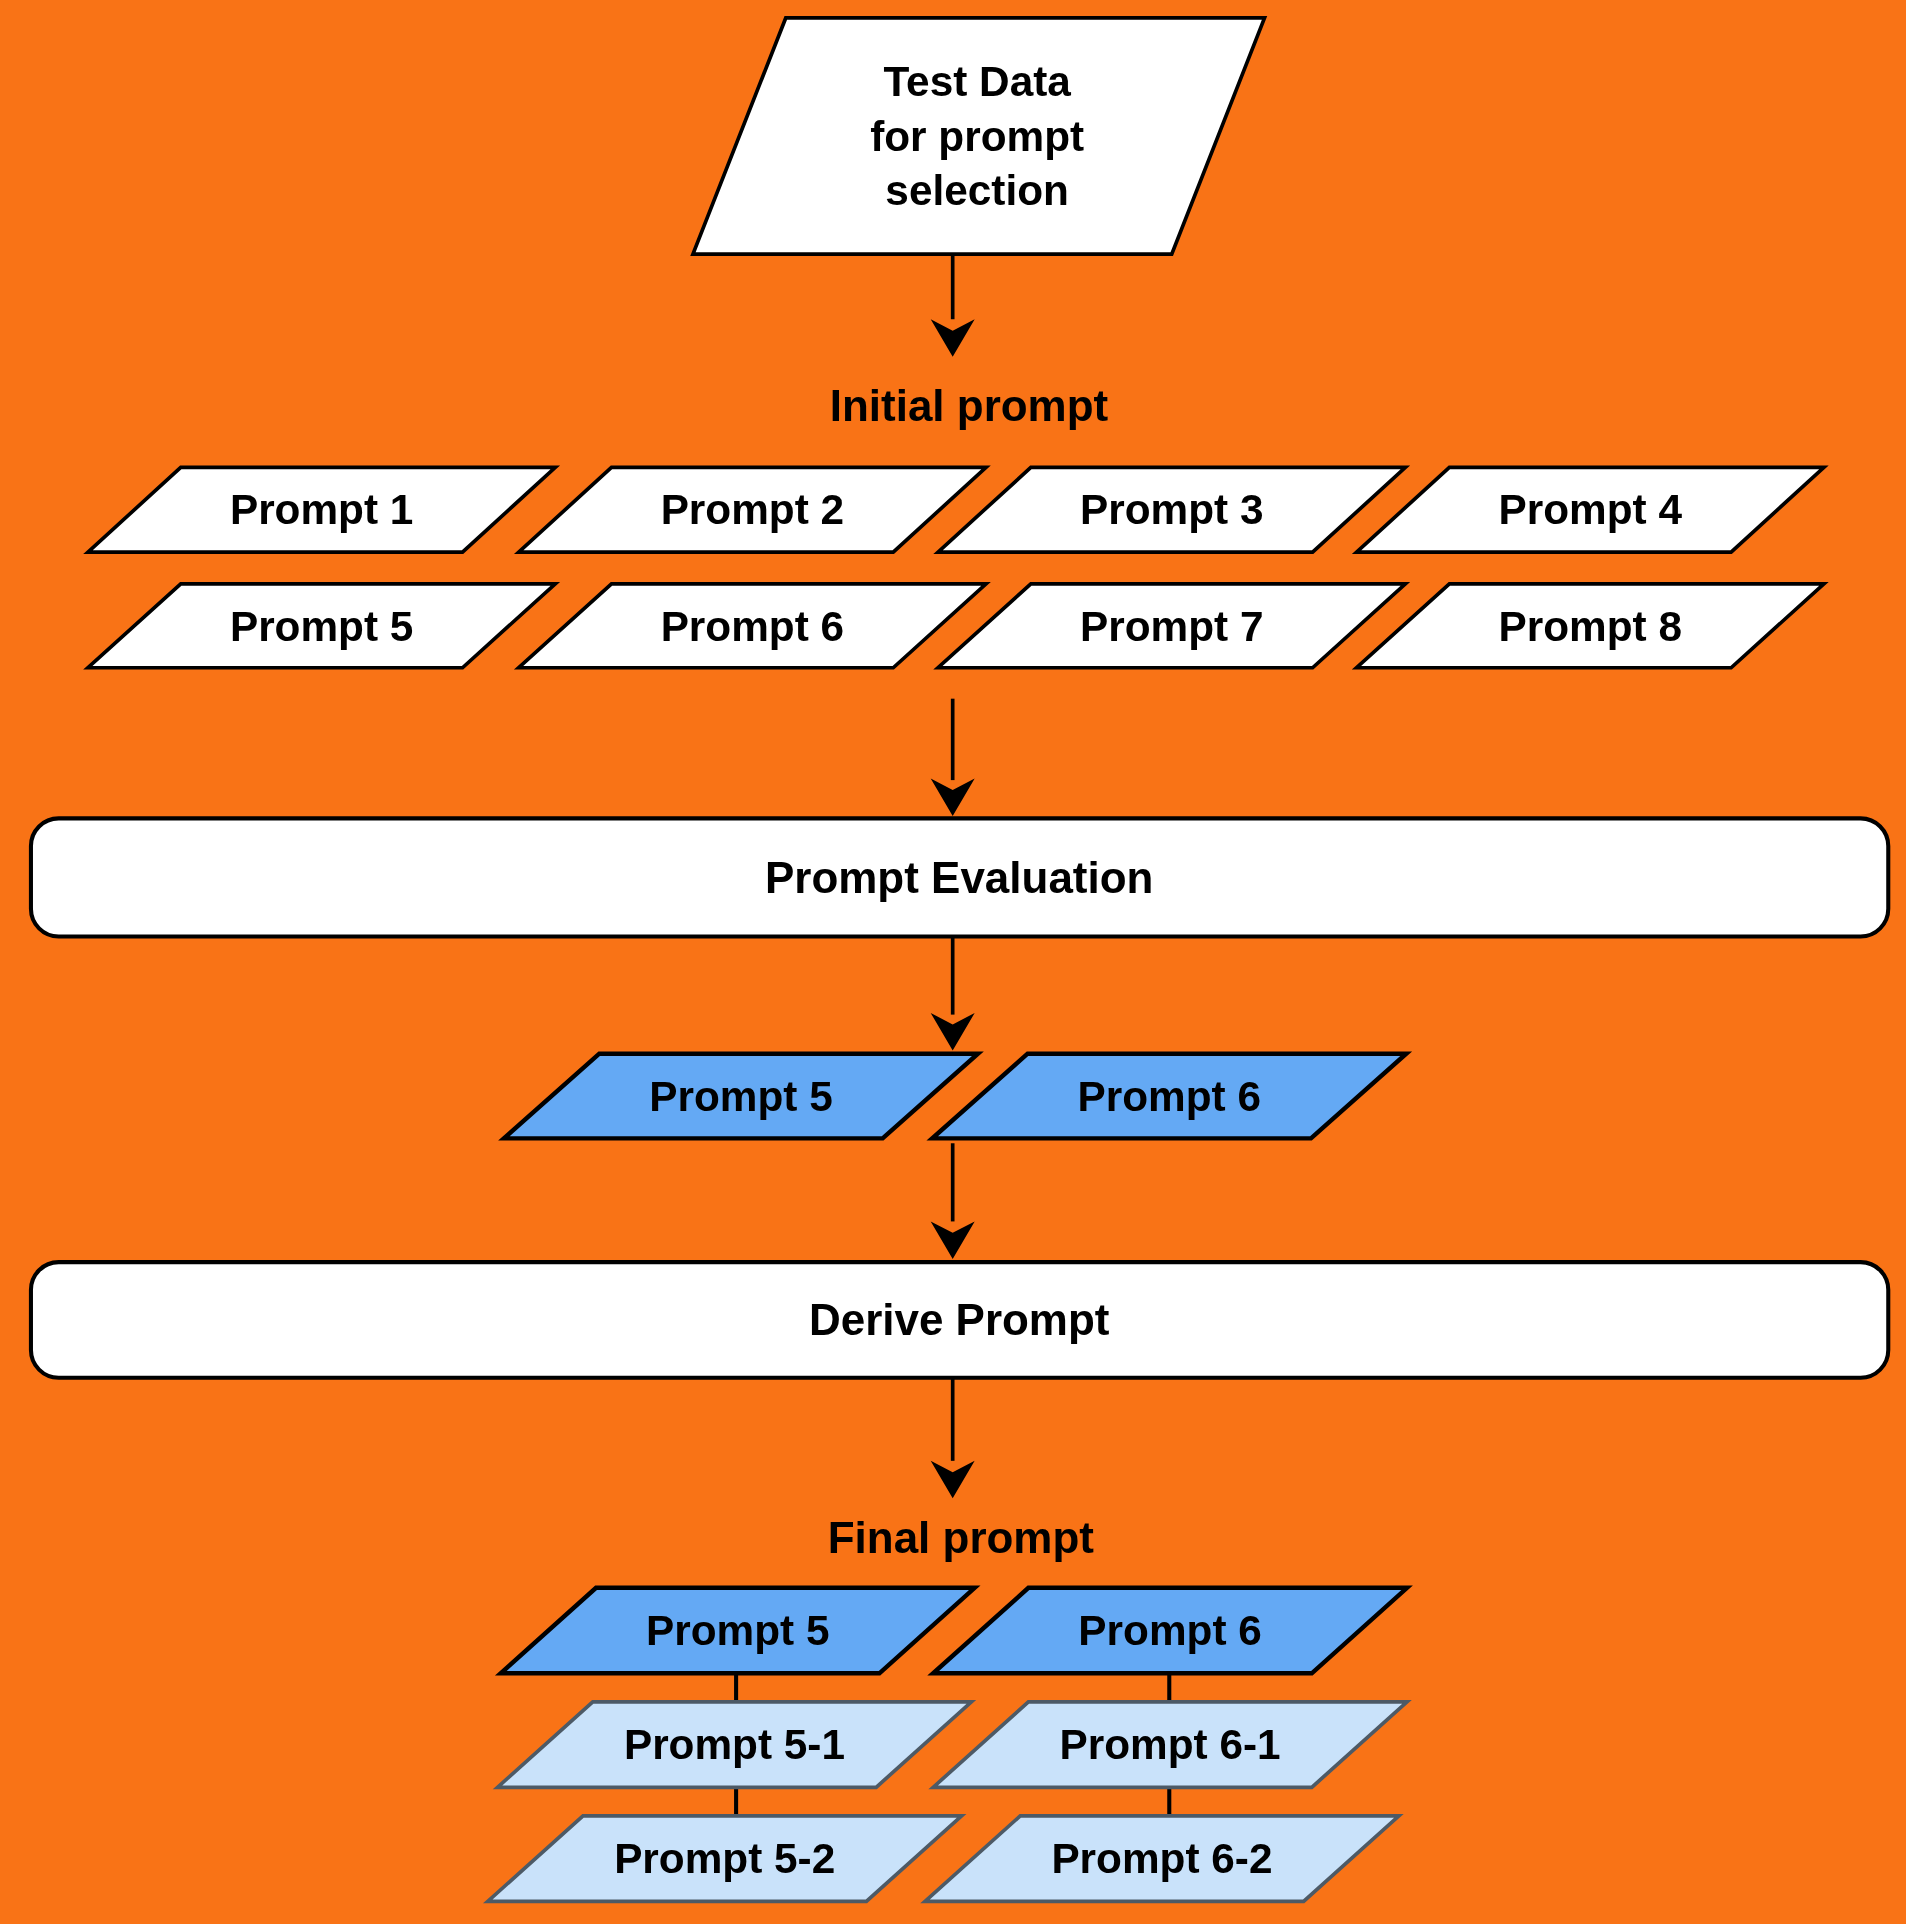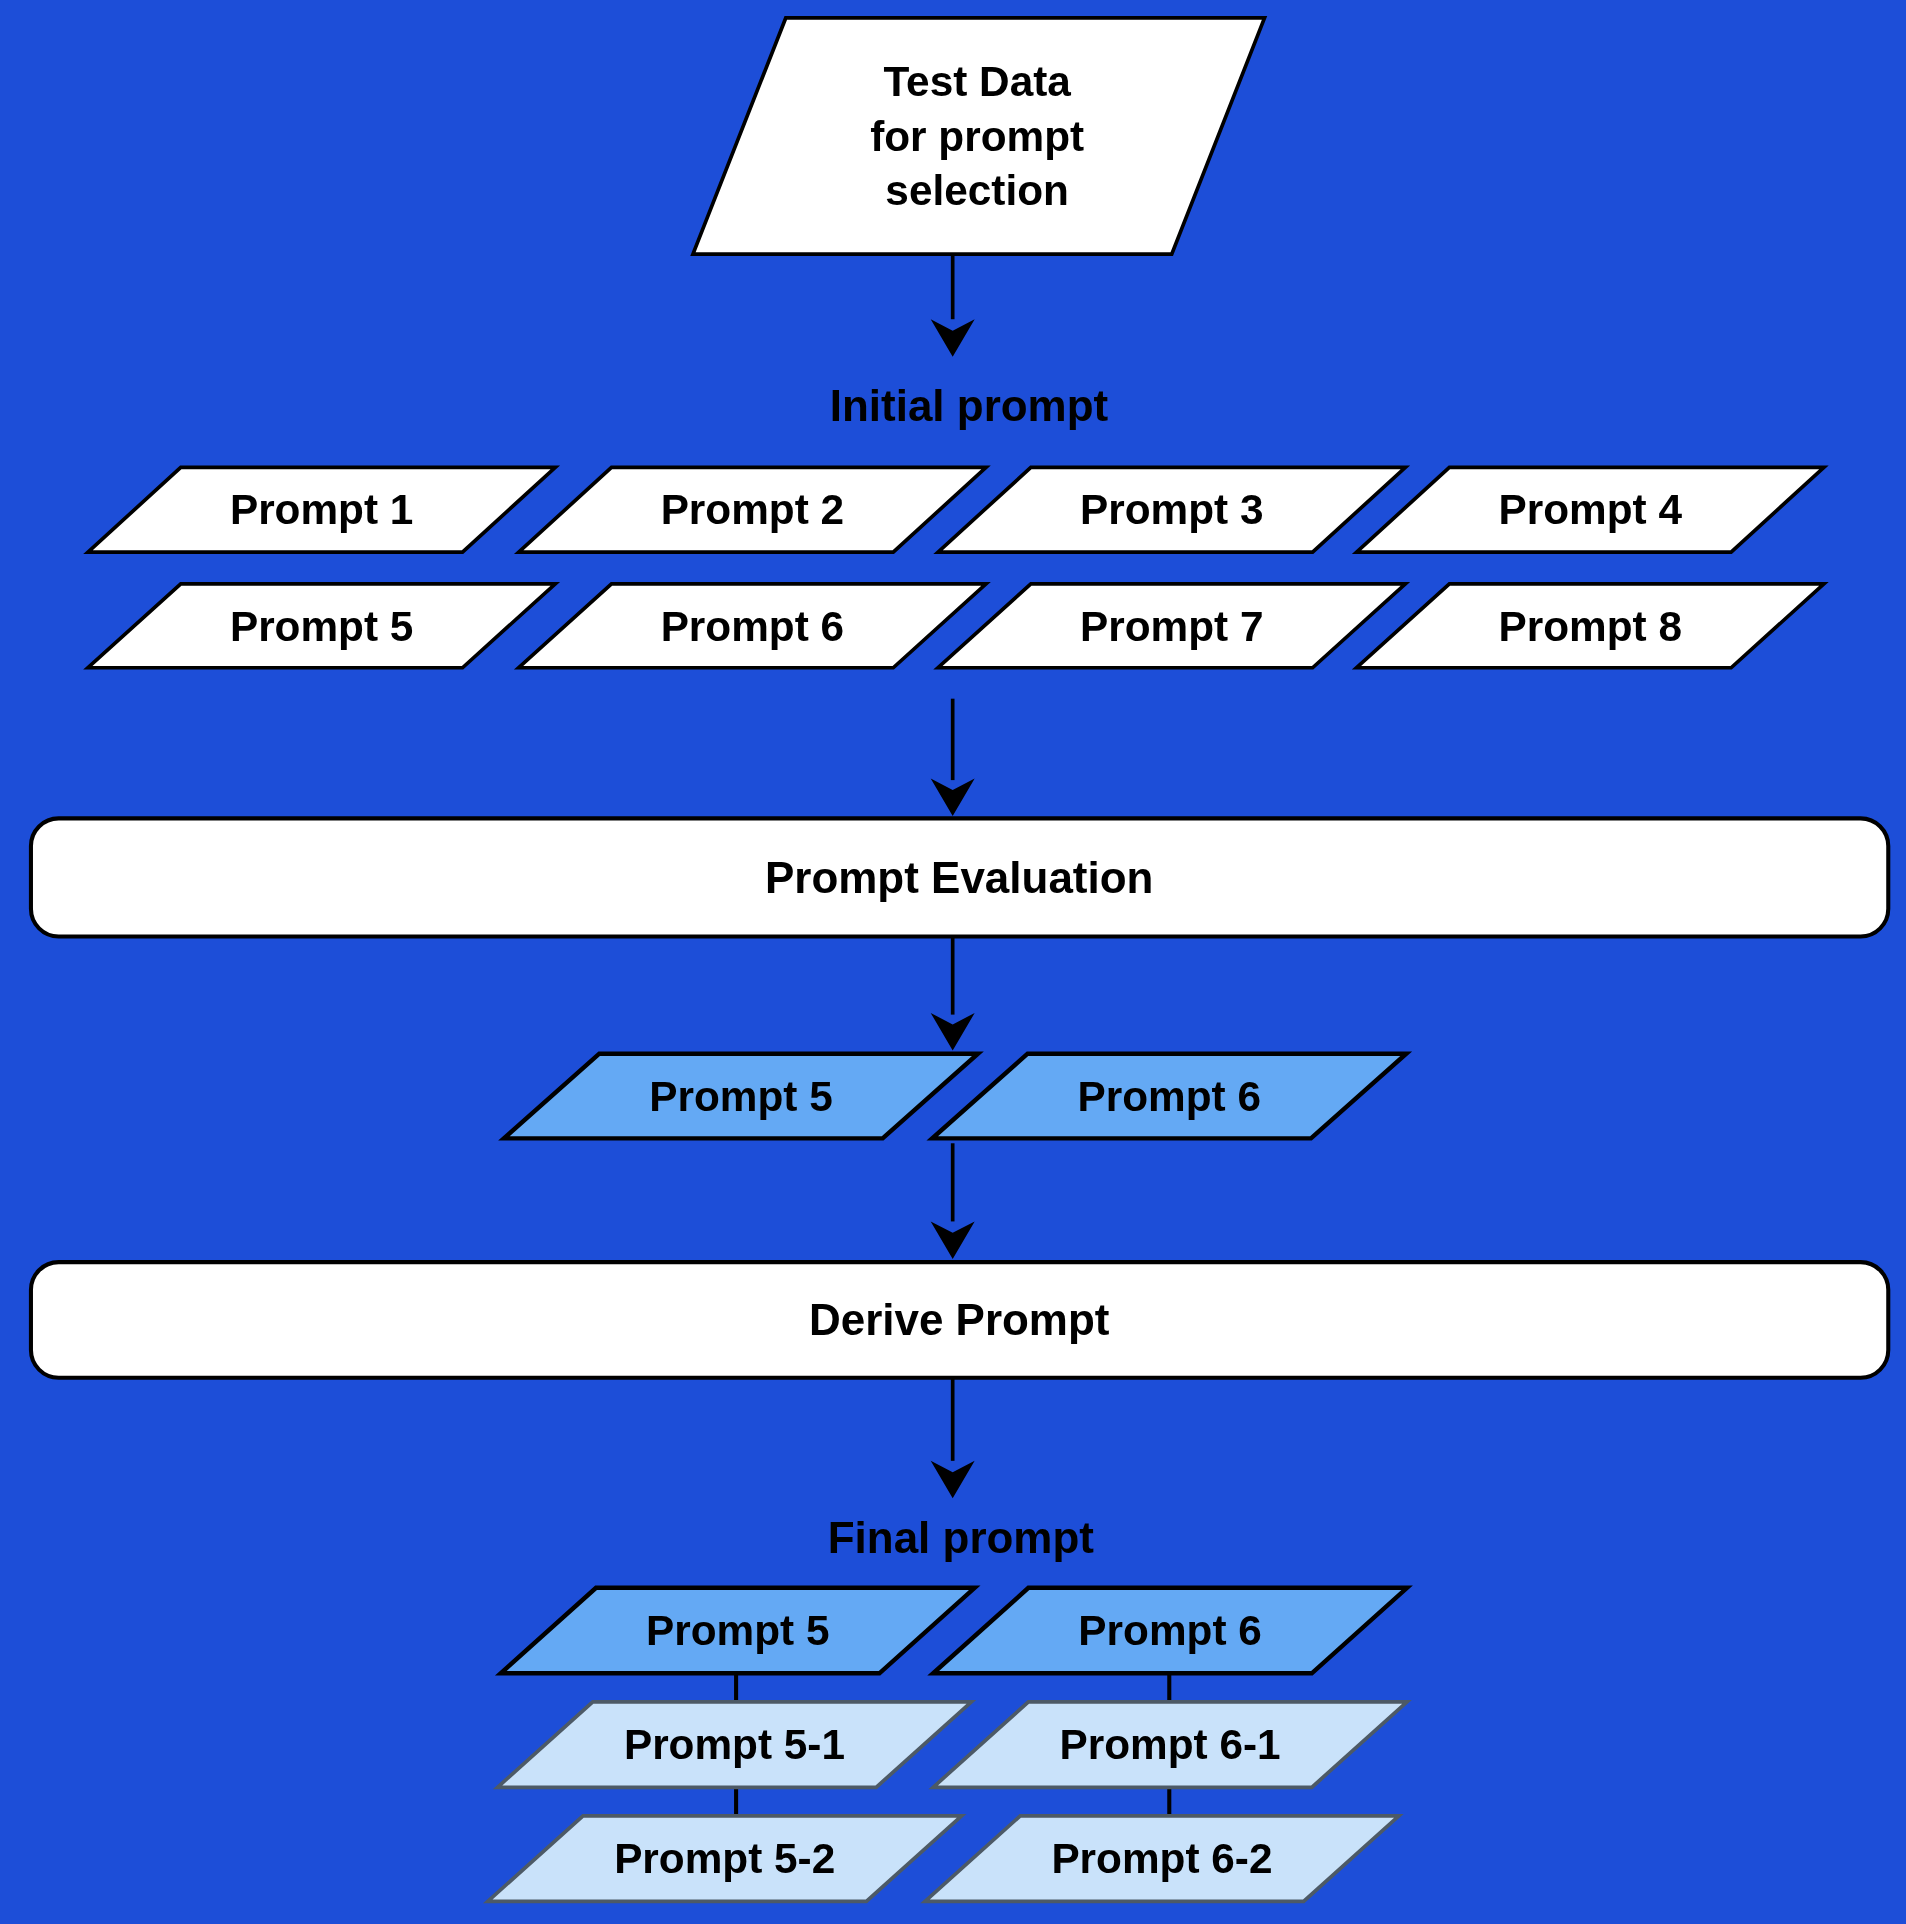--- a/index.html
+++ b/index.html
@@ -4,21 +4,21 @@
 <style>
   html, body {
     margin: 0;
     padding: 0;
     background: #ffffff;
   }
   .canvas {
     width: 1907px;
     height: 1925px;
     position: relative;
-    background: #1d4ed8;
+    background: #f97316;
   }
   svg { display: block; }
 
   text {
     font-family: "Liberation Sans", sans-serif;
     font-weight: 600;
     fill: #000000;
     text-anchor: middle;
     dominant-baseline: central;
   }

